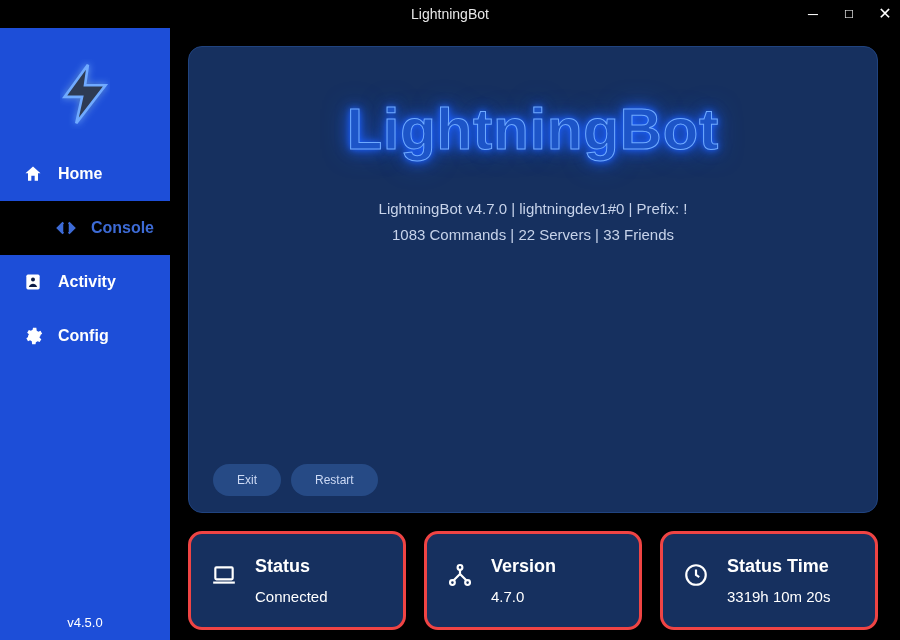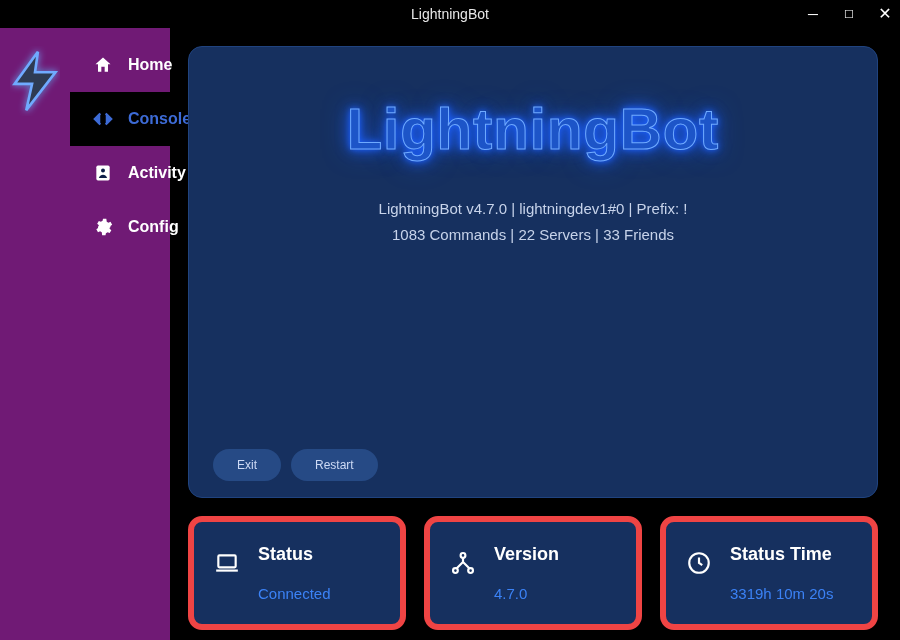--- a/index.html
+++ b/index.html
@@ -40,23 +40,24 @@
       font-size: 14px;
       line-height: 1;
       cursor: pointer;
     }
     .app {
       display: flex;
       height: 612px;
     }
     .sidebar {
       width: 170px;
-      background: #701a75;
-      display: flex;
-      padding: 10px 0 6px 0;
+      background: #1d4ed8;
+      display: flex;
+      flex-direction: column;
+      padding: 23px 0 6px 0;
     }
     .logo-box {
       display: flex;
       justify-content: center;
       padding: 8px 0 18px 0;
     }
     .nav {
       display: flex;
       flex-direction: column;
     }
@@ -142,44 +143,44 @@
       font-size: 12px;
       cursor: pointer;
     }
     .cards {
       display: flex;
       gap: 18px;
     }
     .card {
       flex: 1;
       background: #16305f;
-      border: 6px solid #ef4444;
+      border: 3px solid #ef4444;
       border-radius: 14px;
       padding: 22px 18px 22px 18px;
       display: flex;
       gap: 16px;
     }
     .card .card-icon {
       width: 30px;
       height: 30px;
       display: flex;
       align-items: center;
       justify-content: center;
       flex-shrink: 0;
       margin-top: 4px;
     }
     .card .card-text .card-title {
       color: #fff;
       font-size: 18px;
       font-weight: 700;
     }
     .card .card-text .card-value {
-      color: #3b82f6;
+      color: #ffffff;
       font-size: 15px;
-      margin-top: 20px;
+      margin-top: 11px;
     }
   </style>
 </head>
 <body>
 
 <div class="titlebar">
   <span>LightningBot</span>
   <div class="window-controls">
     <span>─</span>
     <span style="font-size:11px;">☐</span>

